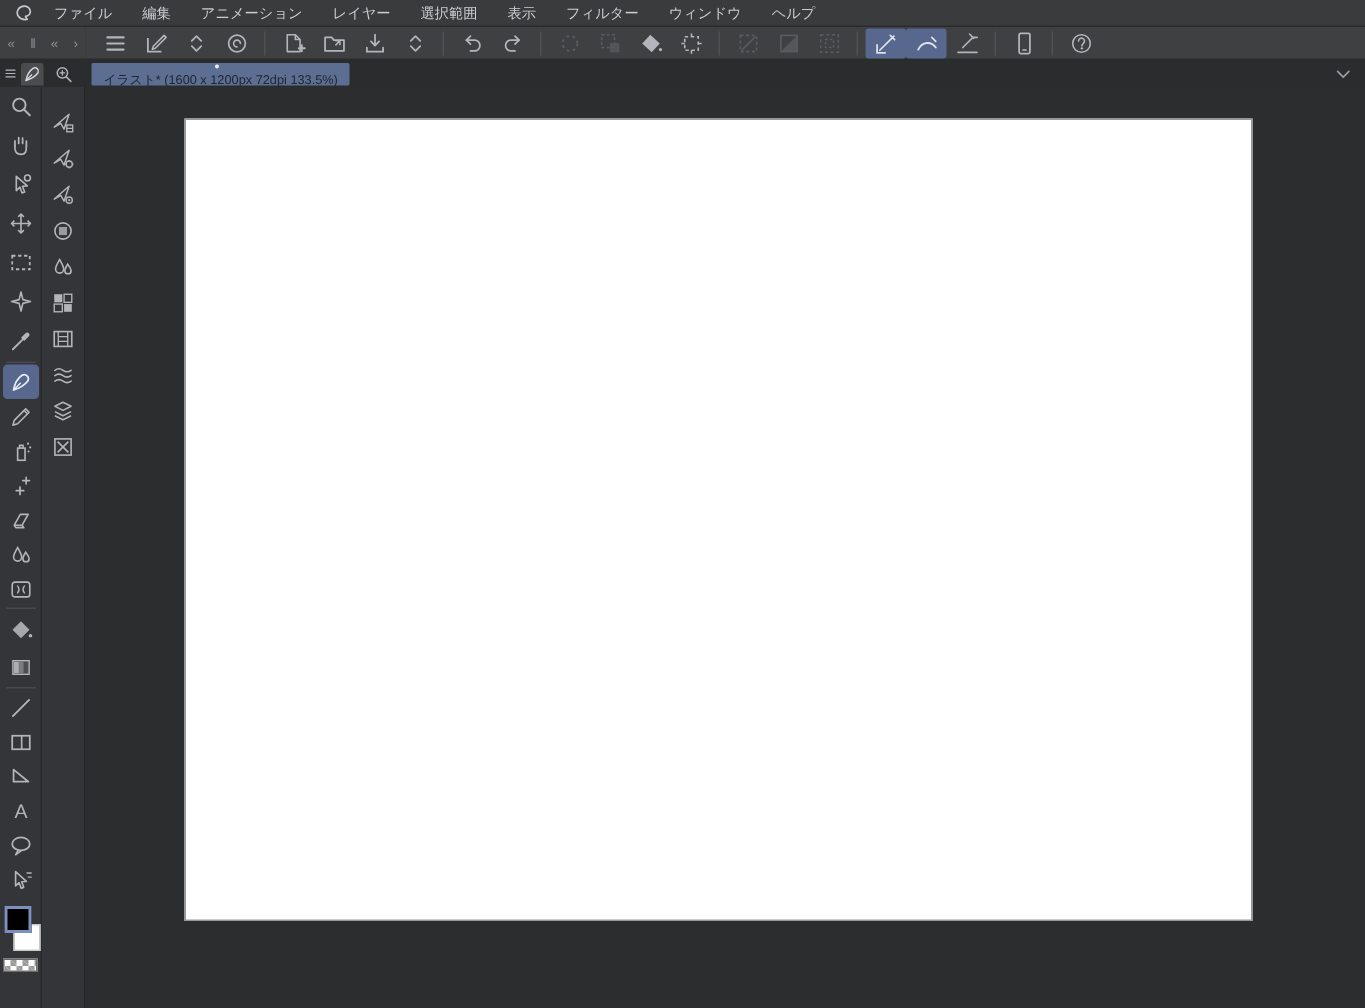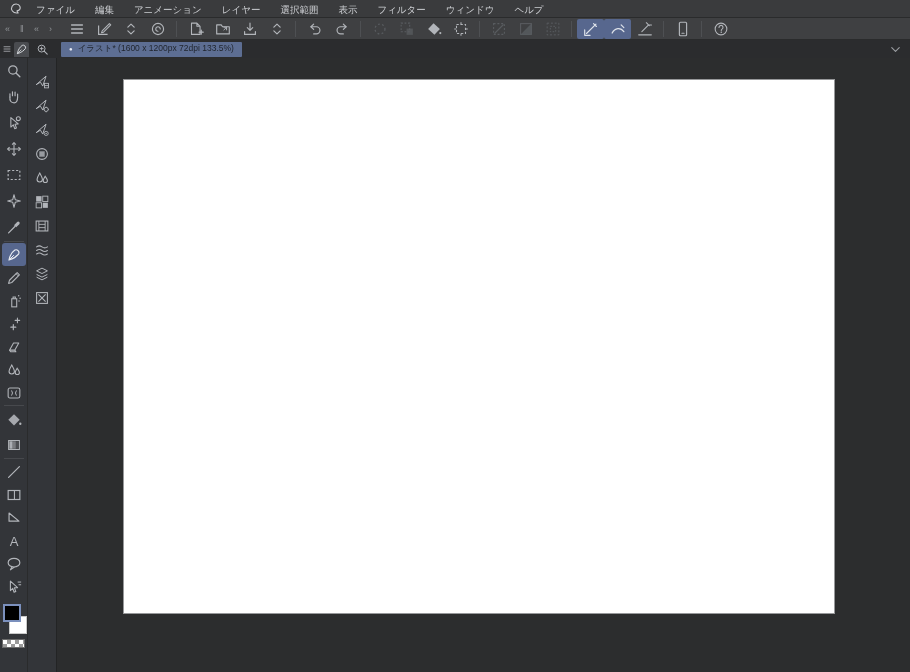--- a/index.html
+++ b/index.html
@@ -23,21 +23,21 @@
     padding-left:6px;border-bottom:1px solid #2a2b2c;}
   .cmd-btn{width:27px;height:20px;display:flex;align-items:center;justify-content:center;
     border-radius:2px;color:var(--icon);}
   .cmd-btn.disabled{color:#595c60;}
   .cmd-btn.active{background:var(--highlight);color:#dde2ea;}
   .cmd-sep{width:1px;height:16px;background:#4e5053;margin:0 5px;}
   
   #tabbar{position:absolute;left:57px;top:40px;width:853px;height:18px;
     background:var(--tabbar-bg);display:flex;align-items:center;}
   #doc-tab{height:15px;margin-left:4px;background:var(--tab-active-bg);
-    display:flex;align-items:center;padding:0 8px;border-radius:1px;}
+    display:flex;align-items:center;padding:0 8px;border-radius:1px;flex-direction:column;}
   #doc-tab .bullet{font-size:6px;color:#e9edf5;margin-right:5px;}
   #doc-tab .label{font-size:8.5px;color:#21262f;white-space:nowrap;}
   #tab-overflow{position:absolute;right:8px;top:2px;width:14px;height:14px;color:#9a9da1;}
   
   #strip-headers{position:absolute;left:0;top:40px;width:57px;height:18px;background:var(--tabbar-bg);display:flex;}
   #tool-header{width:28px;display:flex;align-items:center;gap:2px;padding-left:2px;}
   #tool-header .mini{width:10px;height:10px;color:#94979b;}
   #tool-header .pen-tab{width:15px;height:15px;background:#4a4c50;border-radius:2px 2px 0 0;
      display:flex;align-items:center;justify-content:center;color:#d6d9dd;}
   #subtool-header{width:29px;display:flex;align-items:center;justify-content:center;color:var(--icon);}

